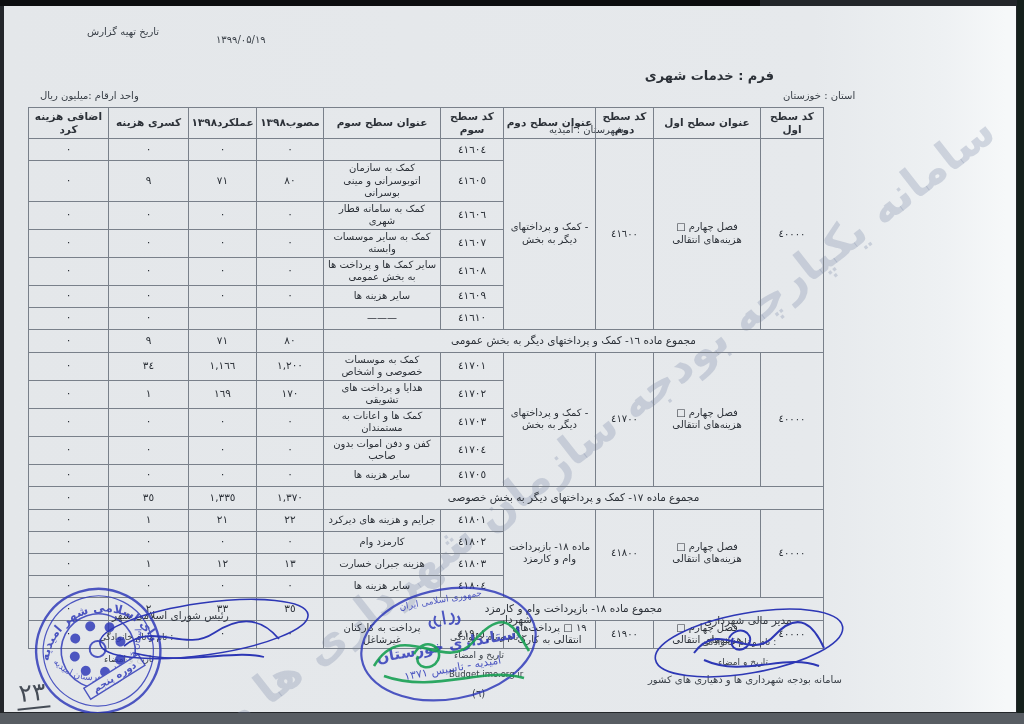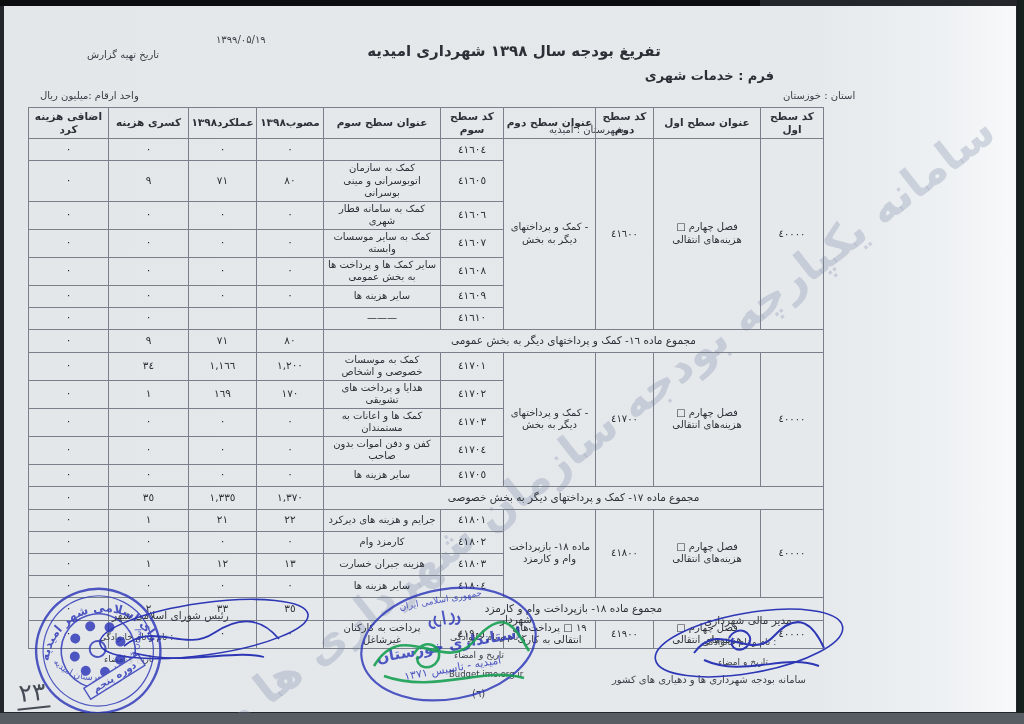--- a/index.html
+++ b/index.html
@@ -40,24 +40,23 @@
     transform:rotate(-6deg);border-bottom:2px solid #454c56;padding:0 3px;}
   svg{position:absolute;overflow:visible;}
   .stamp{opacity:.82;}
 </style>
 </head>
 <body>
 
 <div id="scan">
   <div id="paper">
 
-    <div class="hdr-small" style="left:83px;top:20px;margin-top:23px;">تاریخ تهیه گزارش</div>
+    <div class="hdr-small" style="left:83px;top:20px;">تاریخ تهیه گزارش</div>
     <div class="hdr-small" style="left:212px;top:28px;">۱۳۹۹/۰۵/۱۹</div>
 
-    <div class="title">تفریغ بودجه سال  ۱۳۹۸  شهرداری  امیدیه</div>
     <div class="subtitle">فرم : خدمات شهری</div>
 
     <div class="hdr-small" style="left:755px;top:84px;margin-left:24px;">استان : خوزستان</div>
     <div class="hdr-small" style="left:545px;top:84px;margin-top:34px;">شهرستان : امیدیه</div>
     <div class="hdr-small" style="left:36px;top:84px;text-align:right;">واحد ارقام :میلیون ریال</div>
 
     <div id="watermark">سامانه یکپارچه بودجه سازمان شهرداری ها و دهیاری ها</div>
 
     <div id="tbl-wrap">
       <table>
@@ -271,21 +270,21 @@
 
     <div class="sig-role" style="left:496px;top:607px;">شهردار</div>
     <div class="sig-label" style="left:446px;top:626px;">نام و نام خانوادگی :</div>
     <div class="sig-label" style="left:450px;top:644px;">تاریخ و امضاء</div>
     <div class="tiny" style="left:445px;top:663px;direction:ltr;">Budget.imo.org.ir</div>
     <div class="tiny" style="left:468px;top:682px;font-size:10px;">(٦)</div>
 
     <div class="sig-role" style="left:700px;top:608px;">مدیر مالی شهرداری</div>
     <div class="sig-label" style="left:698px;top:631px;">نام و نام خانوادگی :</div>
     <div class="sig-label" style="left:714px;top:651px;">تاریخ و امضاء</div>
-    <div class="hdr-small" style="left:608px;top:668px;">سامانه بودجه شهرداری ها و دهیاری های کشور</div>
+    <div class="hdr-small" style="left:644px;top:668px;">سامانه بودجه شهرداری ها و دهیاری های کشور</div>
 
     <div id="page-num-hw">۲۳</div>
 
     <svg class="stamp" width="160" height="160" style="left:18px;top:570px;transform:rotate(-18deg);" viewBox="0 0 160 160">
       <g stroke="#2b36b8" fill="none" stroke-width="2.4">
         <circle cx="78" cy="74" r="62"></circle>
         <circle cx="78" cy="74" r="55" stroke-width="1.2"></circle>
         <circle cx="78" cy="74" r="37" stroke-width="1.6"></circle>
       </g>
       <defs>

